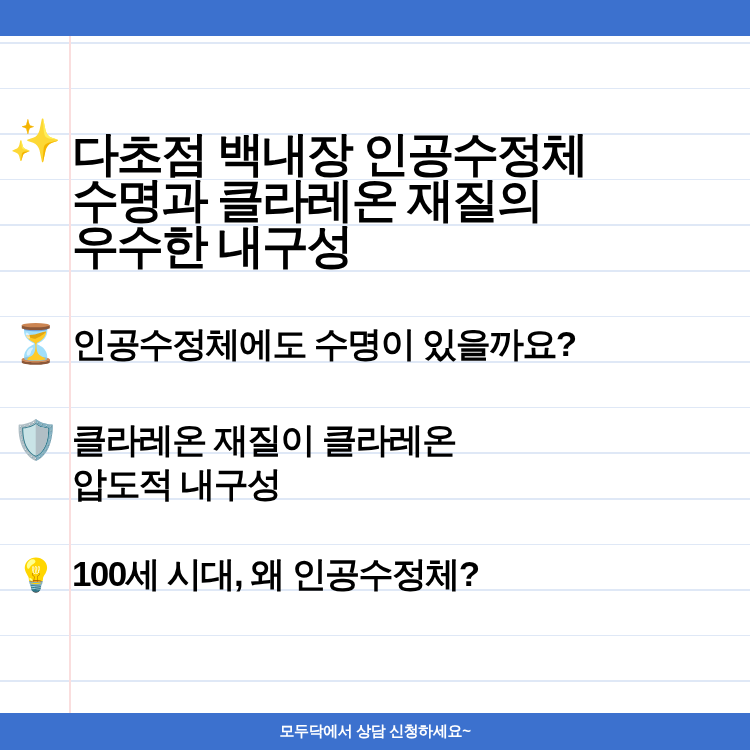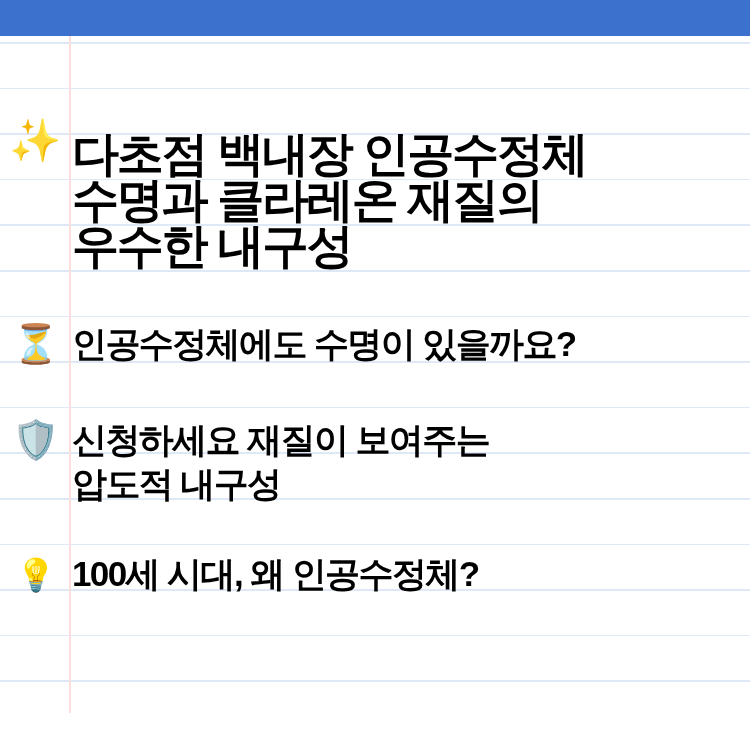--- a/index.html
+++ b/index.html
@@ -165,26 +165,29 @@
 
     <div class="items">
 
       <div class="item item-hourglass">
         <span class="item-icon">⏳</span>
         <div class="item-text">인공수정체에도 수명이 있을까요?</div>
       </div>
 
       <div class="item item-shield">
         <span class="item-icon">🛡️</span>
-        <div class="item-text">신청하세요 재질이 보여주는
+        <div class="item-text">클라레온 재질이 클라레온
 압도적 내구성</div>
       </div>
 
       <div class="item item-bulb">
         <span class="item-icon">💡</span>
         <div class="item-text">100세 시대, 왜 인공수정체?</div>
       </div>
 
     </div>
   </div>
 
+  <div class="bar bar-bottom">
+    <span class="footer-text">모두닥에서 상담 신청하세요~</span>
+  </div>
 
 </div>
 
 </body></html>

